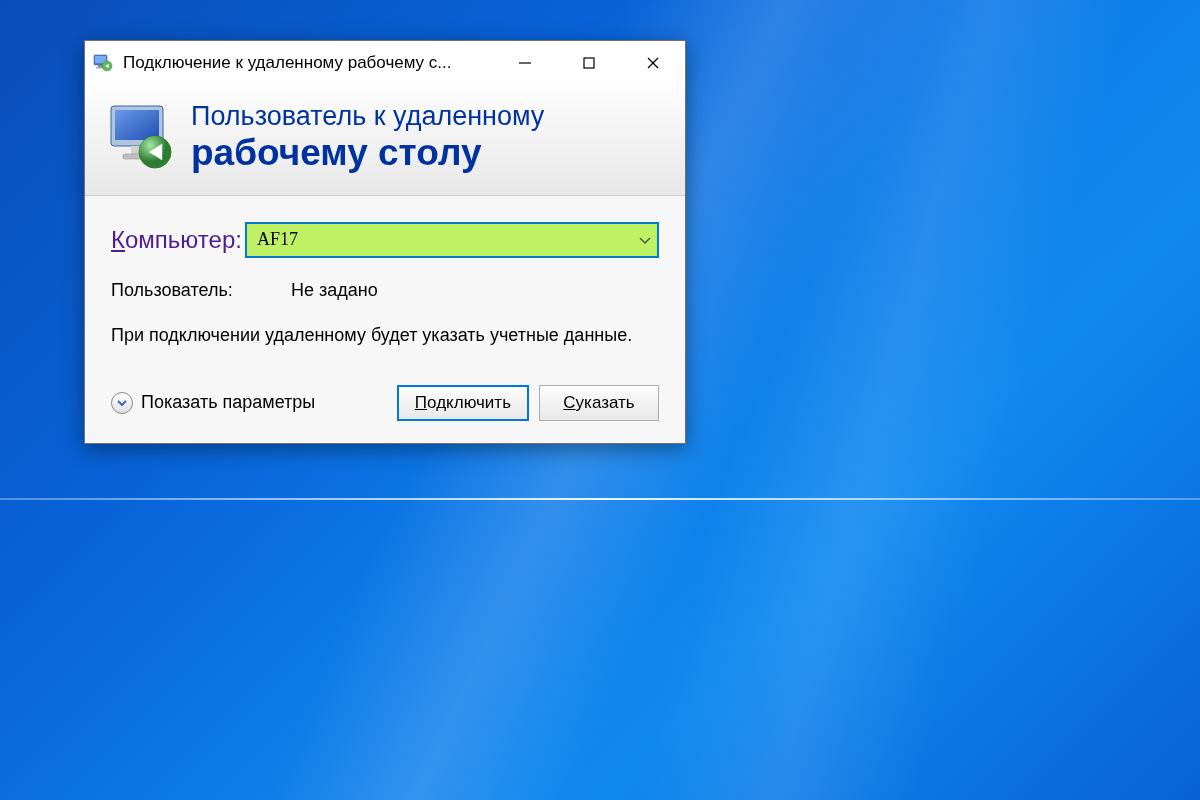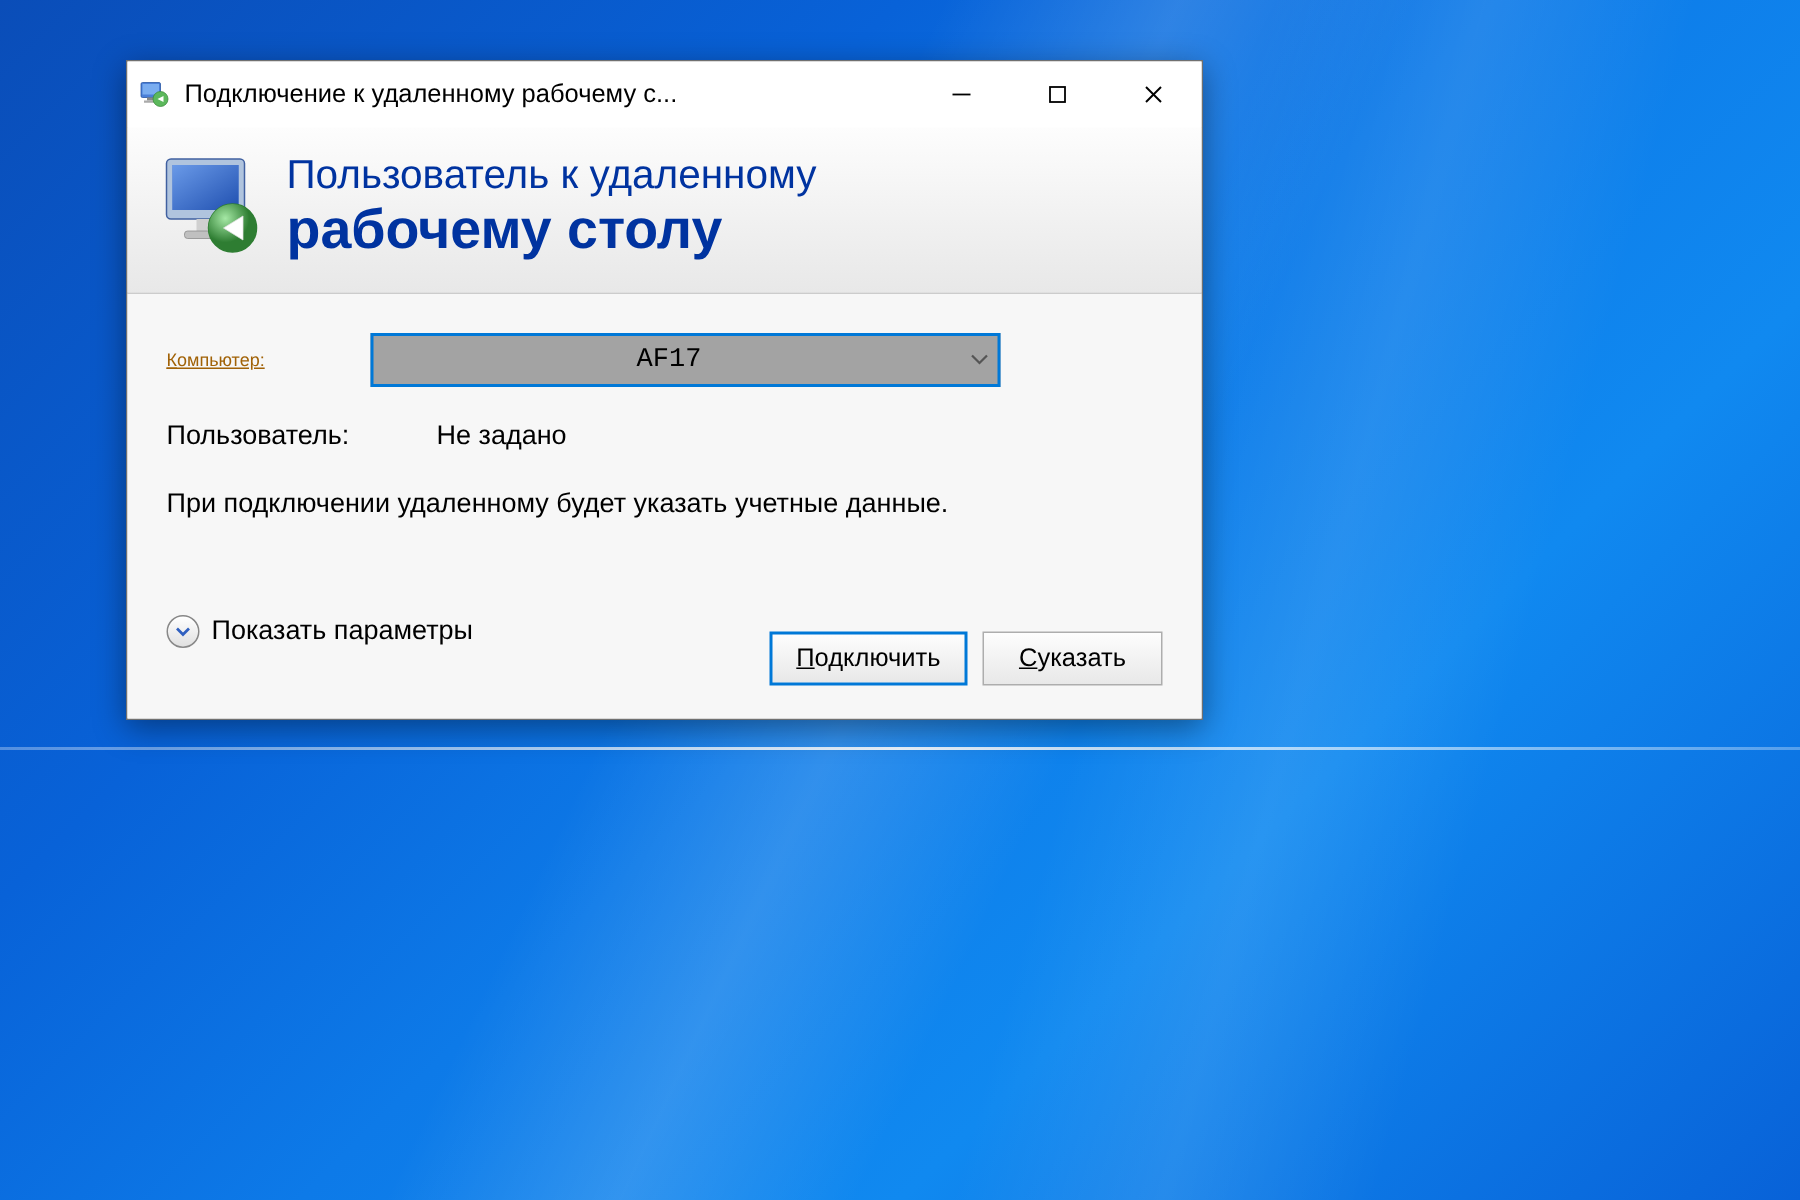--- a/index.html
+++ b/index.html
@@ -37,21 +37,21 @@
       left: 0;
       width: 100%;
       height: 2px;
       background: linear-gradient(to right, rgba(255,255,255,0.3), rgba(255,255,255,0.9), rgba(255,255,255,0.3));
     }
     
     .dialog {
       position: absolute;
       top: 40px;
       left: 84px;
-      width: 718px;
+      width: 602px;
       background: #ffffff;
       border: 1px solid #707070;
       box-shadow: 0 5px 20px rgba(0,0,0,0.4);
     }
     
     .titlebar {
       height: 44px;
       background: #ffffff;
       display: flex;
       align-items: center;
@@ -132,44 +132,42 @@
     }
     
     .form-row {
       display: flex;
       align-items: center;
       margin-bottom: 22px;
     }
     
     .form-label {
       width: 136px;
-      font-size: 12px;
-      color: #a16207;
-      text-decoration: underline;
+      font-size: 24px;
+      color: #4c1d95;
     }
     
     .form-label .underline {
       text-decoration: underline;
     }
     
     .computer-input-wrap {
       position: relative;
       width: 420px;
     }
     
     .computer-input {
       width: 100%;
       height: 36px;
       border: 2px solid #0078d7;
-      background: #a3a3a3;
+      background: #bef264;
       padding: 0 32px 0 10px;
       font-size: 18px;
-      font-family: Liberation Mono, monospace;
+      font-family: Liberation Serif, serif;
       outline: none;
-      text-align: center;
     }
     
     .dropdown-arrow {
       position: absolute;
       right: 8px;
       top: 50%;
       transform: translateY(-50%);
       pointer-events: none;
     }
     
@@ -215,21 +213,20 @@
       background: linear-gradient(to bottom, #fff, #e0e0e0);
       display: flex;
       align-items: center;
       justify-content: center;
       box-shadow: inset 0 1px 1px rgba(255,255,255,0.8);
     }
     
     .button-group {
       display: flex;
       gap: 10px;
-      margin-top: 36px;
     }
     
     .btn {
       min-width: 120px;
       height: 36px;
       border: 1px solid #adadad;
       background: linear-gradient(to bottom, #fdfdfd, #e8e8e8);
       font-size: 17px;
       font-family: inherit;
       cursor: pointer;

